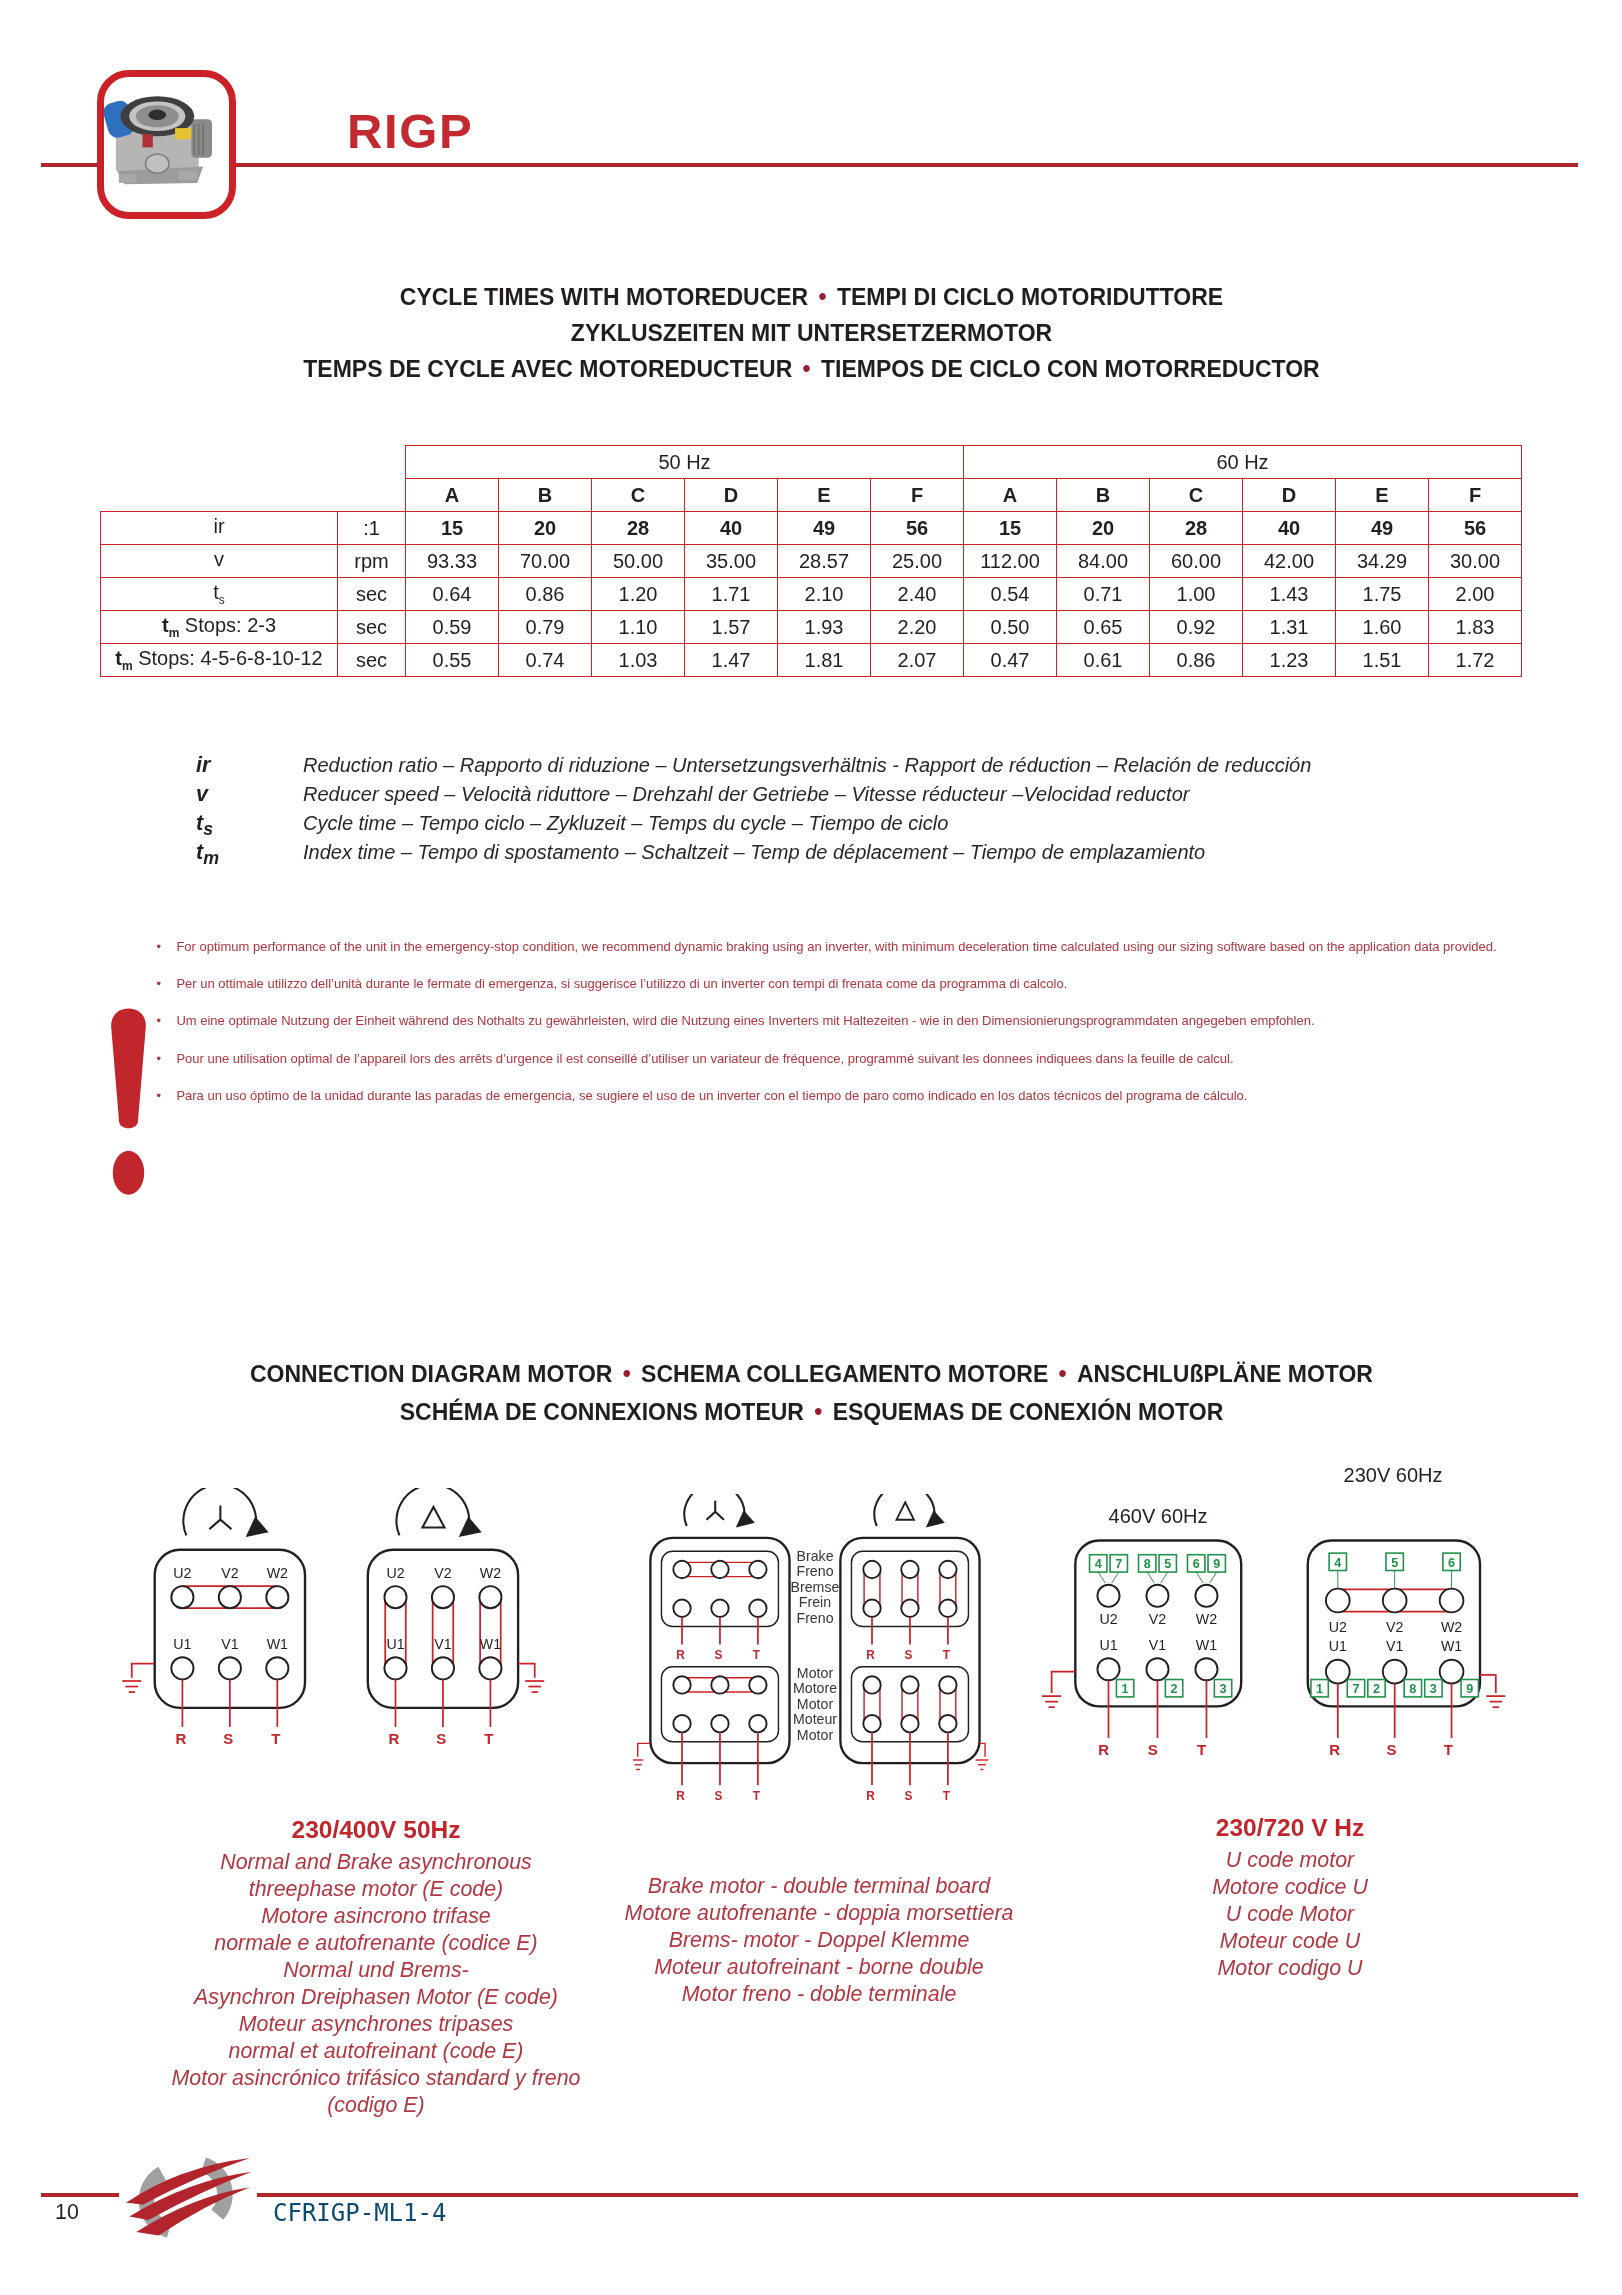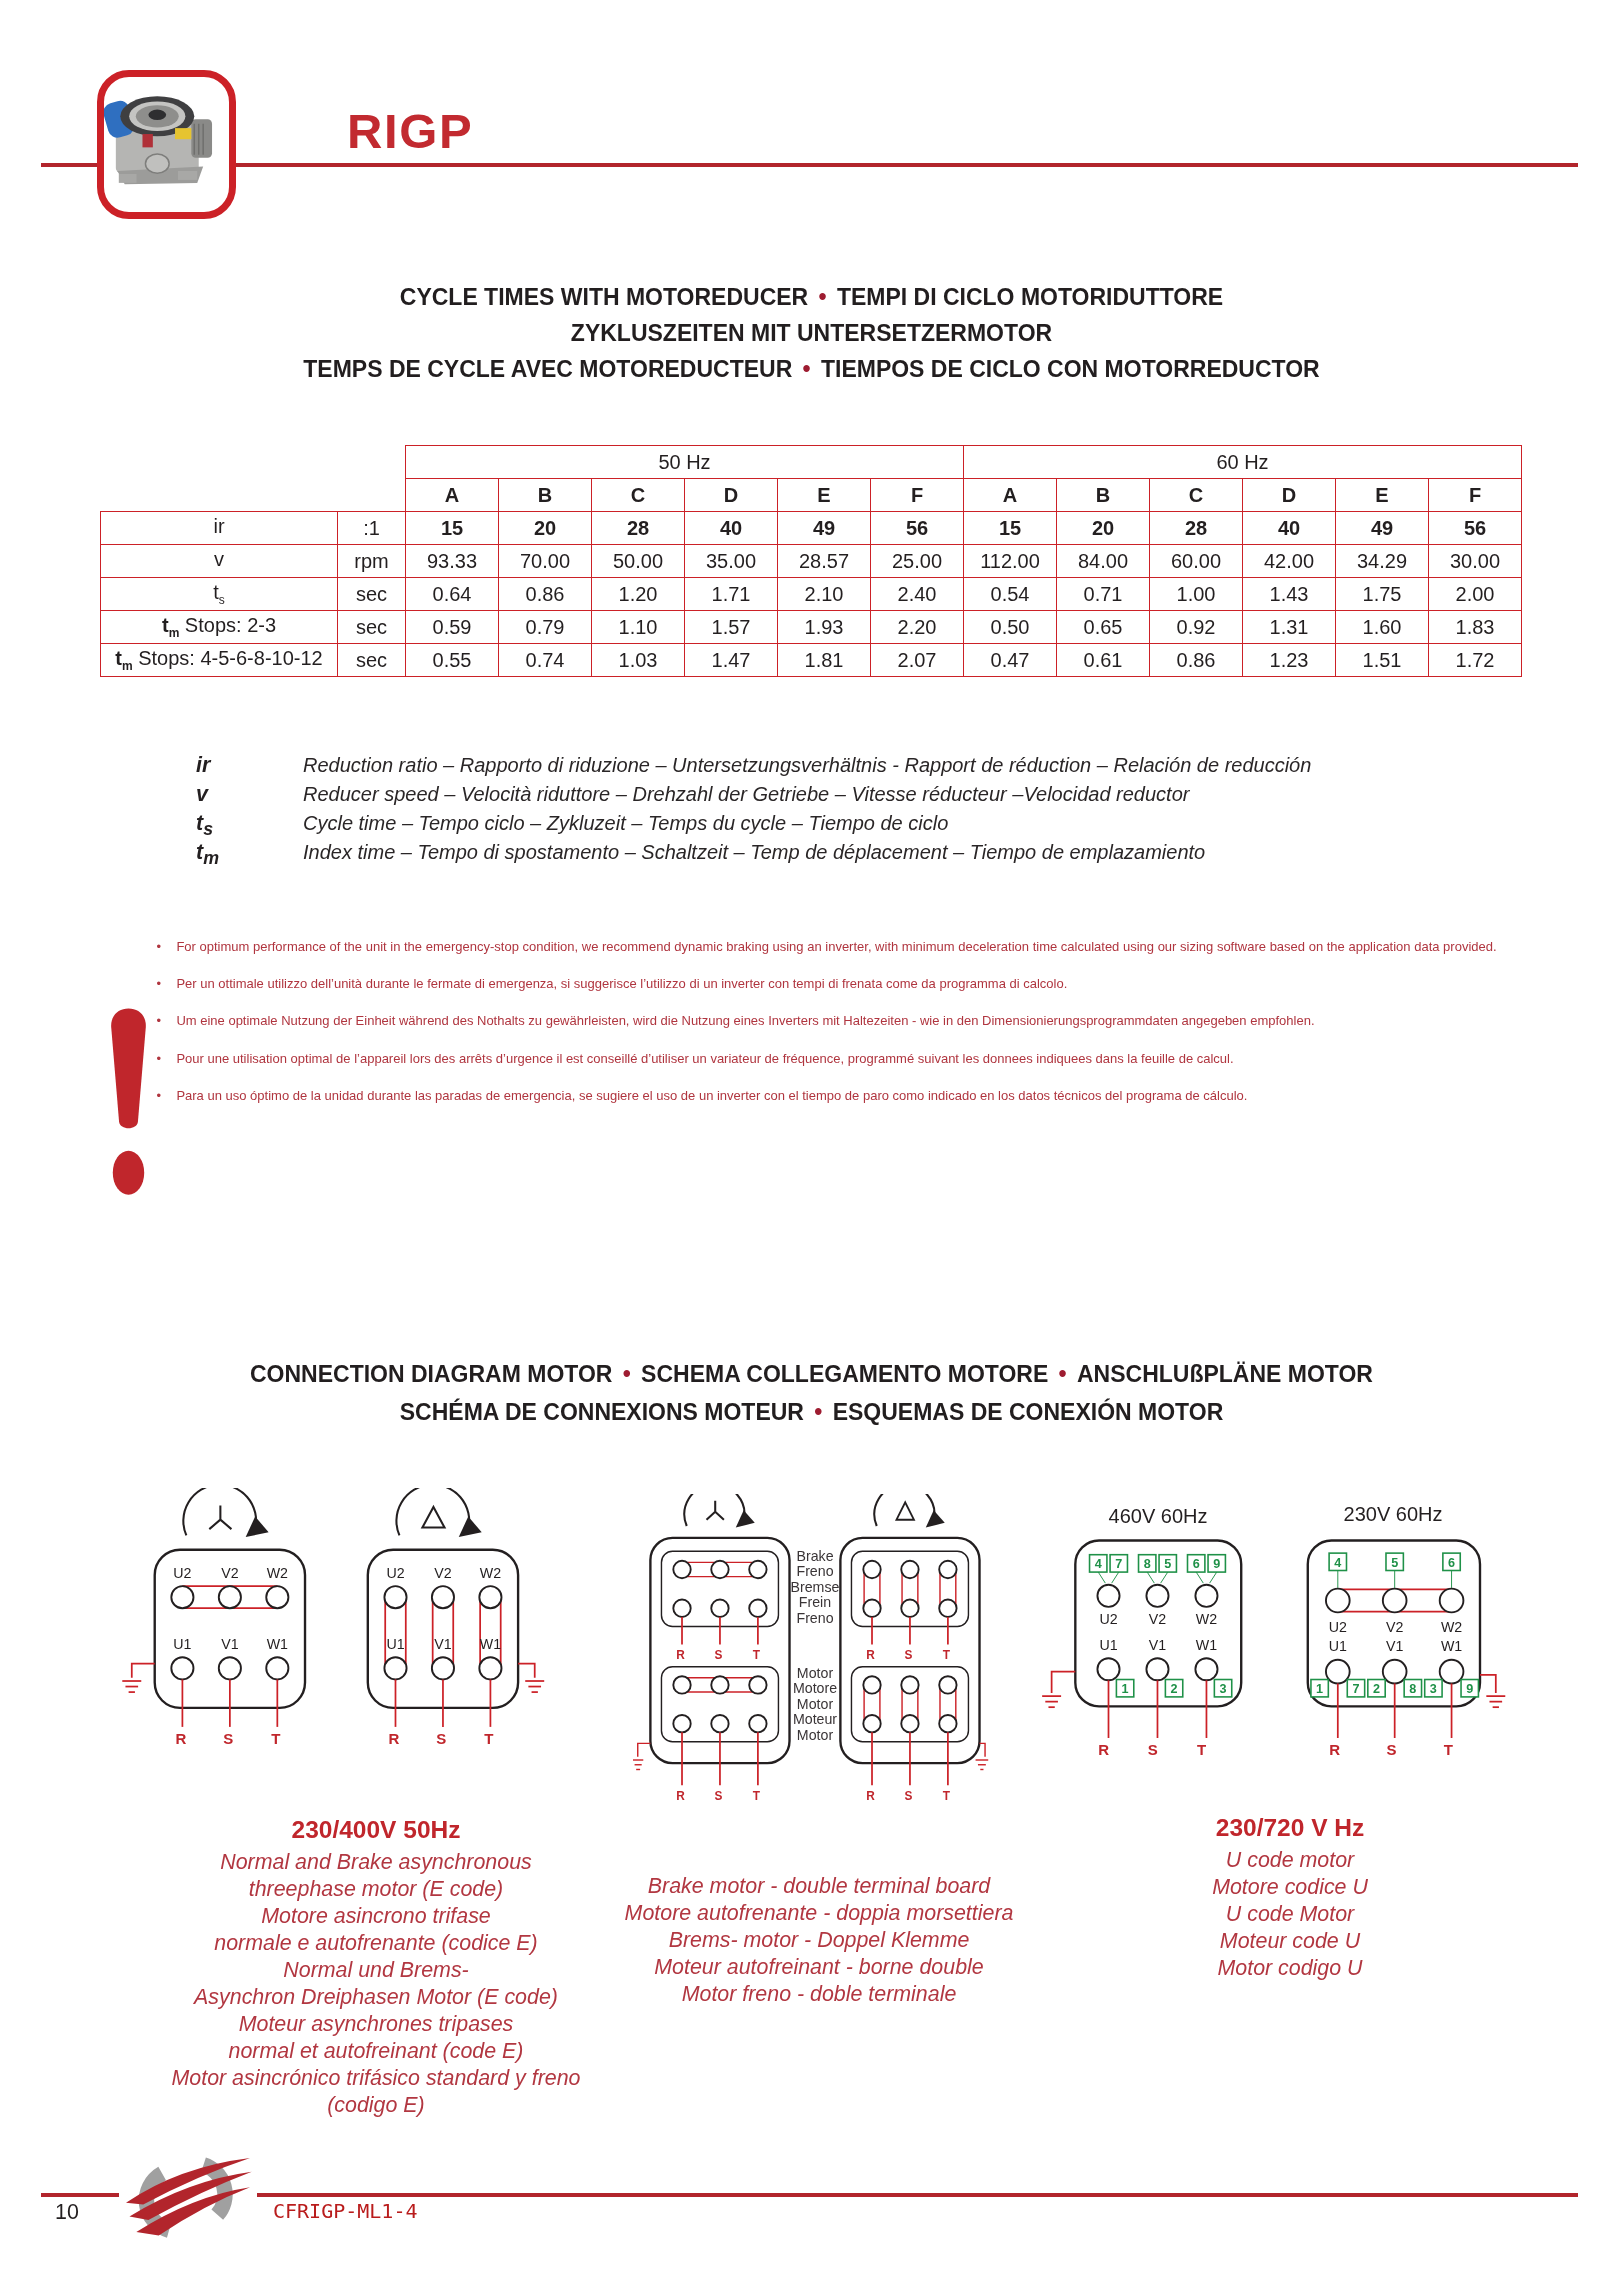--- a/index.html
+++ b/index.html
@@ -64,21 +64,21 @@
 
   
   .cap{text-align:center;}
   .cap-title{font-weight:bold;font-size:24.5px;color:#c0262c;margin-bottom:4.7px;}
   .cap-line{font-style:italic;font-size:21.4px;color:#b23741;line-height:27px;}
 
   
   #ftr-line{left:41px;top:2193px;width:1537px;height:4px;background:#b2252c;}
   #page-num{left:55px;top:2200px;font-size:21.4px;color:#231f20;}
   #logo-box{left:119px;top:2151px;width:138px;height:93px;background:#fff;z-index:2;}
-  #doc-code{left:273px;top:2199px;font-size:20px;font-family:"DejaVu Sans Mono",monospace;color:#b91c1c;}
+  #doc-code{left:273px;top:2199px;font-size:24px;font-family:"DejaVu Sans Mono",monospace;color:#0c4a6e;}
 </style>
 </head>
 <body>
 
 <div class="abs" id="hdr-line"></div>
 <div class="abs" id="photo-box">
   <svg width="111" height="120" viewBox="0 0 150 160">
     <rect x="16" y="60" width="112" height="68" rx="6" fill="#b5b5b3"></rect>
     <polygon points="18,126 134,120 126,142 28,144" fill="#9c9c9a"></polygon>
     <rect x="20" y="130" width="24" height="12" fill="#a8a8a6"></rect>
@@ -520,21 +520,21 @@
   <text class="rst" x="146" y="284">S</text>
   <text class="rst" x="208" y="284">T</text>
   <g class="red">
       <polyline points="48,178 18,178 18,205"></polyline>
       <line x1="6" y1="209" x2="30" y2="209"></line>
       <line x1="10" y1="216" x2="26" y2="216"></line>
       <line x1="14" y1="223" x2="22" y2="223"></line>
     </g>
 </svg>
 
-<div class="abs dg-title" style="left:1307px;top:1503px;width:172px;">230V 60Hz</div>
+<div class="abs dg-title" style="left:1307px;top:1464px;width:172px;">230V 60Hz</div>
 <svg class="abs" style="left:1290px;top:1531px;" width="222" height="237" viewBox="0 0 280 300">
   <rect class="tbox" x="22" y="12" width="218" height="210" rx="30"></rect>
   <g>
     <rect class="gbox" x="49" y="28" width="22" height="22"></rect>
       <text class="gnum" x="60" y="45">4</text>
     <line class="gln" x1="60" y1="50" x2="60" y2="72"></line>
     <rect class="gbox" x="121" y="28" width="22" height="22"></rect>
       <text class="gnum" x="132" y="45">5</text>
     <line class="gln" x1="132" y1="50" x2="132" y2="72"></line>
     <rect class="gbox" x="193" y="28" width="22" height="22"></rect>

